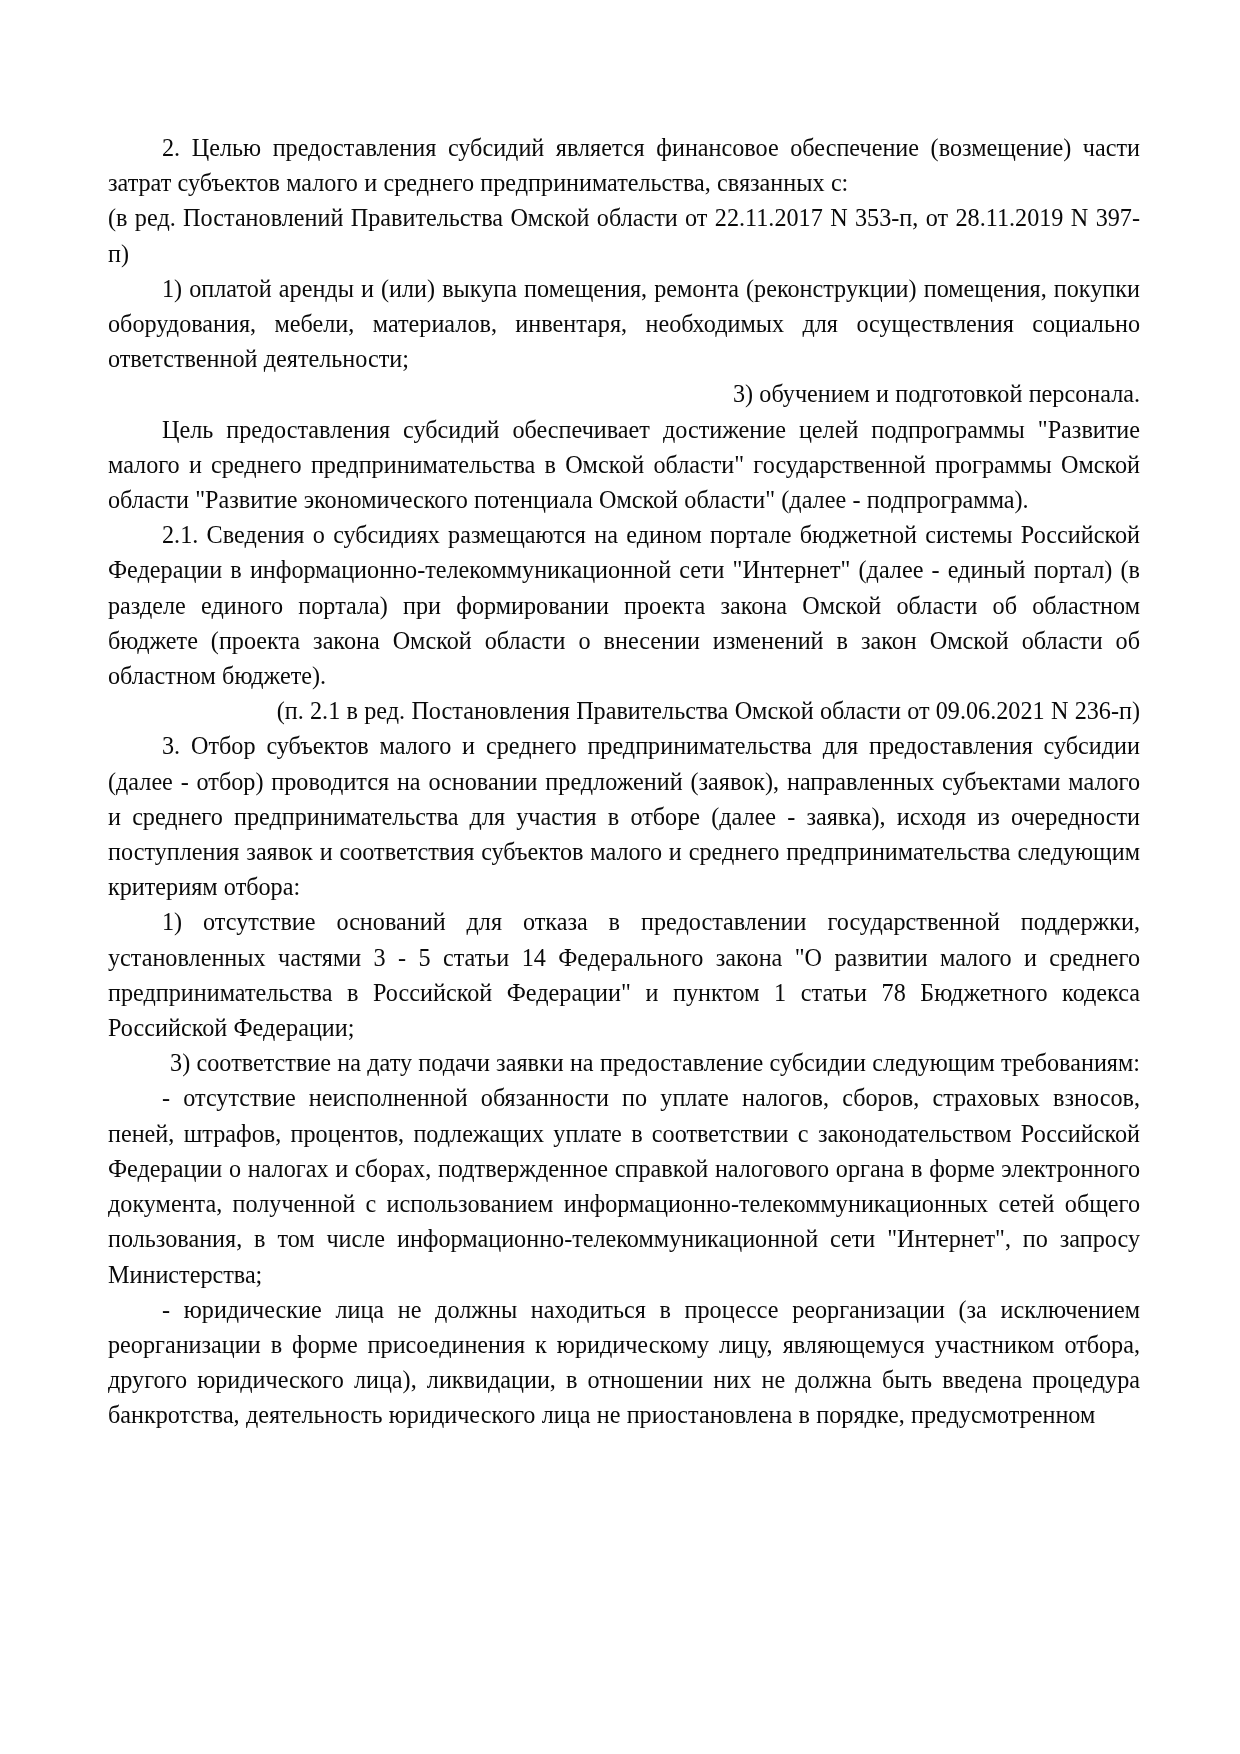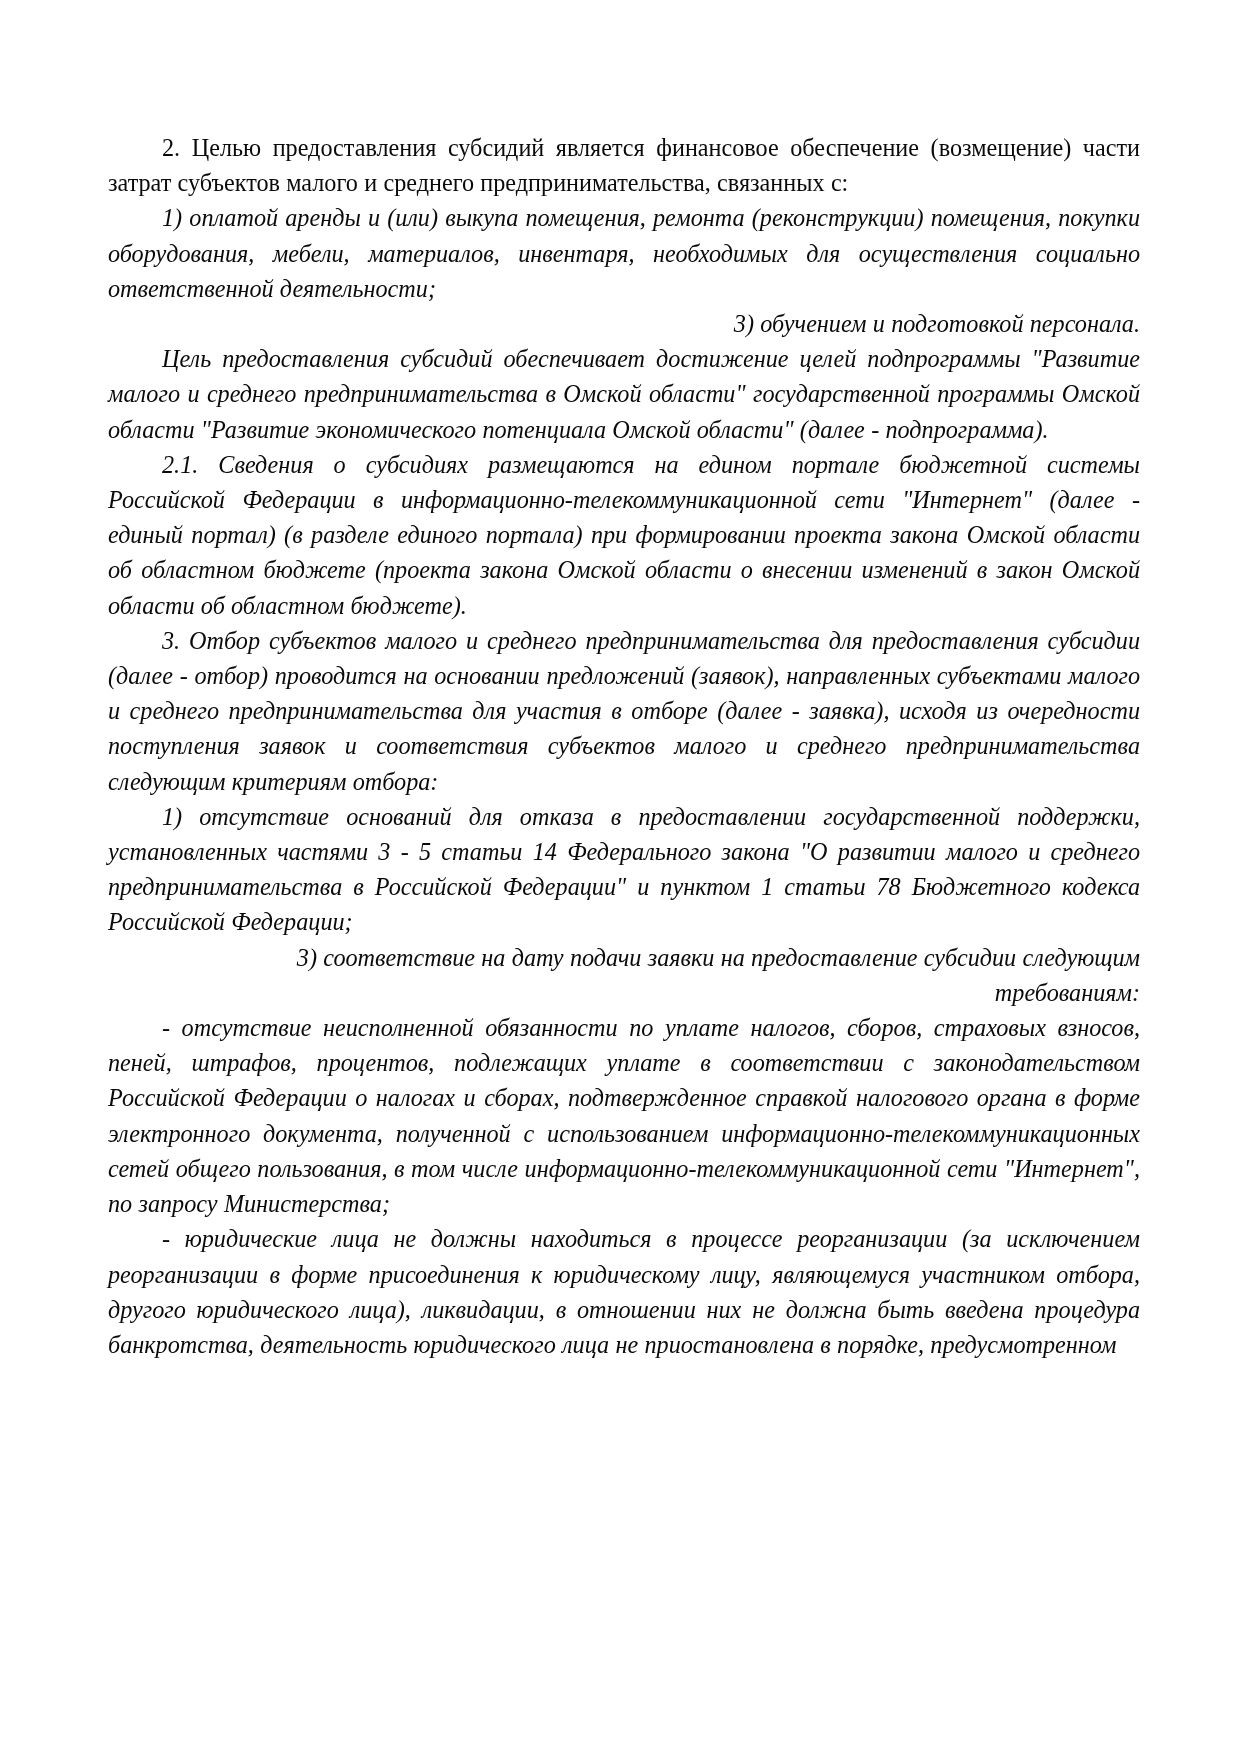--- a/index.html
+++ b/index.html
@@ -40,42 +40,44 @@
     text-indent: 54px;
   }
   
   p.noindent {
     text-indent: 0;
   }
   p.ragged {
     text-align: right;
   }
   
-  .gap-lg { margin-top: 35px; font-style: italic; }
+  .gap-lg { margin-top: 35px; }
   .block { margin: 0; }
 </style>
 </head>
 <body>
 
 <div class="page">
   <div class="doc-body">
 
     <p class="para indent block">2. Целью предоставления субсидий является финансовое обеспечение (возмещение) части затрат субъектов малого и среднего предпринимательства, связанных с:</p>
 
+    <p class="para noindent block">(в ред. Постановлений Правительства Омской области от 22.11.2017 N 353-п, от 28.11.2019 N 397-п)</p>
 
     <p class="para indent gap-lg">1) оплатой аренды и (или) выкупа помещения, ремонта (реконструкции) помещения, покупки оборудования, мебели, материалов, инвентаря, необходимых для осуществления социально ответственной деятельности;</p>
 
 
     <p class="para indent ragged gap-lg">3) обучением и подготовкой персонала.</p>
 
     <p class="para indent gap-lg">Цель предоставления субсидий обеспечивает достижение целей подпрограммы "Развитие малого и среднего предпринимательства в Омской области" государственной программы Омской области "Развитие экономического потенциала Омской области" (далее - подпрограмма).</p>
 
 
     <p class="para indent gap-lg">2.1. Сведения о субсидиях размещаются на едином портале бюджетной системы Российской Федерации в информационно-телекоммуникационной сети "Интернет" (далее - единый портал) (в разделе единого портала) при формировании проекта закона Омской области об областном бюджете (проекта закона Омской области о внесении изменений в закон Омской области об областном бюджете).</p>
 
+    <p class="para noindent ragged block">(п. 2.1 в ред. Постановления Правительства Омской области от 09.06.2021 N 236-п)</p>
 
     <p class="para indent gap-lg">3. Отбор субъектов малого и среднего предпринимательства для предоставления субсидии (далее - отбор) проводится на основании предложений (заявок), направленных субъектами малого и среднего предпринимательства для участия в отборе (далее - заявка), исходя из очередности поступления заявок и соответствия субъектов малого и среднего предпринимательства следующим критериям отбора:</p>
 
     <p class="para indent gap-lg">1) отсутствие оснований для отказа в предоставлении государственной поддержки, установленных частями 3 - 5 статьи 14 Федерального закона "О развитии малого и среднего предпринимательства в Российской Федерации" и пунктом 1 статьи 78 Бюджетного кодекса Российской Федерации;</p>
 
 
     <p class="para indent ragged gap-lg">3) соответствие на дату подачи заявки на предоставление субсидии следующим требованиям:</p>
 
     <p class="para indent gap-lg">- отсутствие неисполненной обязанности по уплате налогов, сборов, страховых взносов, пеней, штрафов, процентов, подлежащих уплате в соответствии с законодательством Российской Федерации о налогах и сборах, подтвержденное справкой налогового органа в форме электронного документа, полученной с использованием информационно-телекоммуникационных сетей общего пользования, в том числе информационно-телекоммуникационной сети "Интернет", по запросу Министерства;</p>
 

